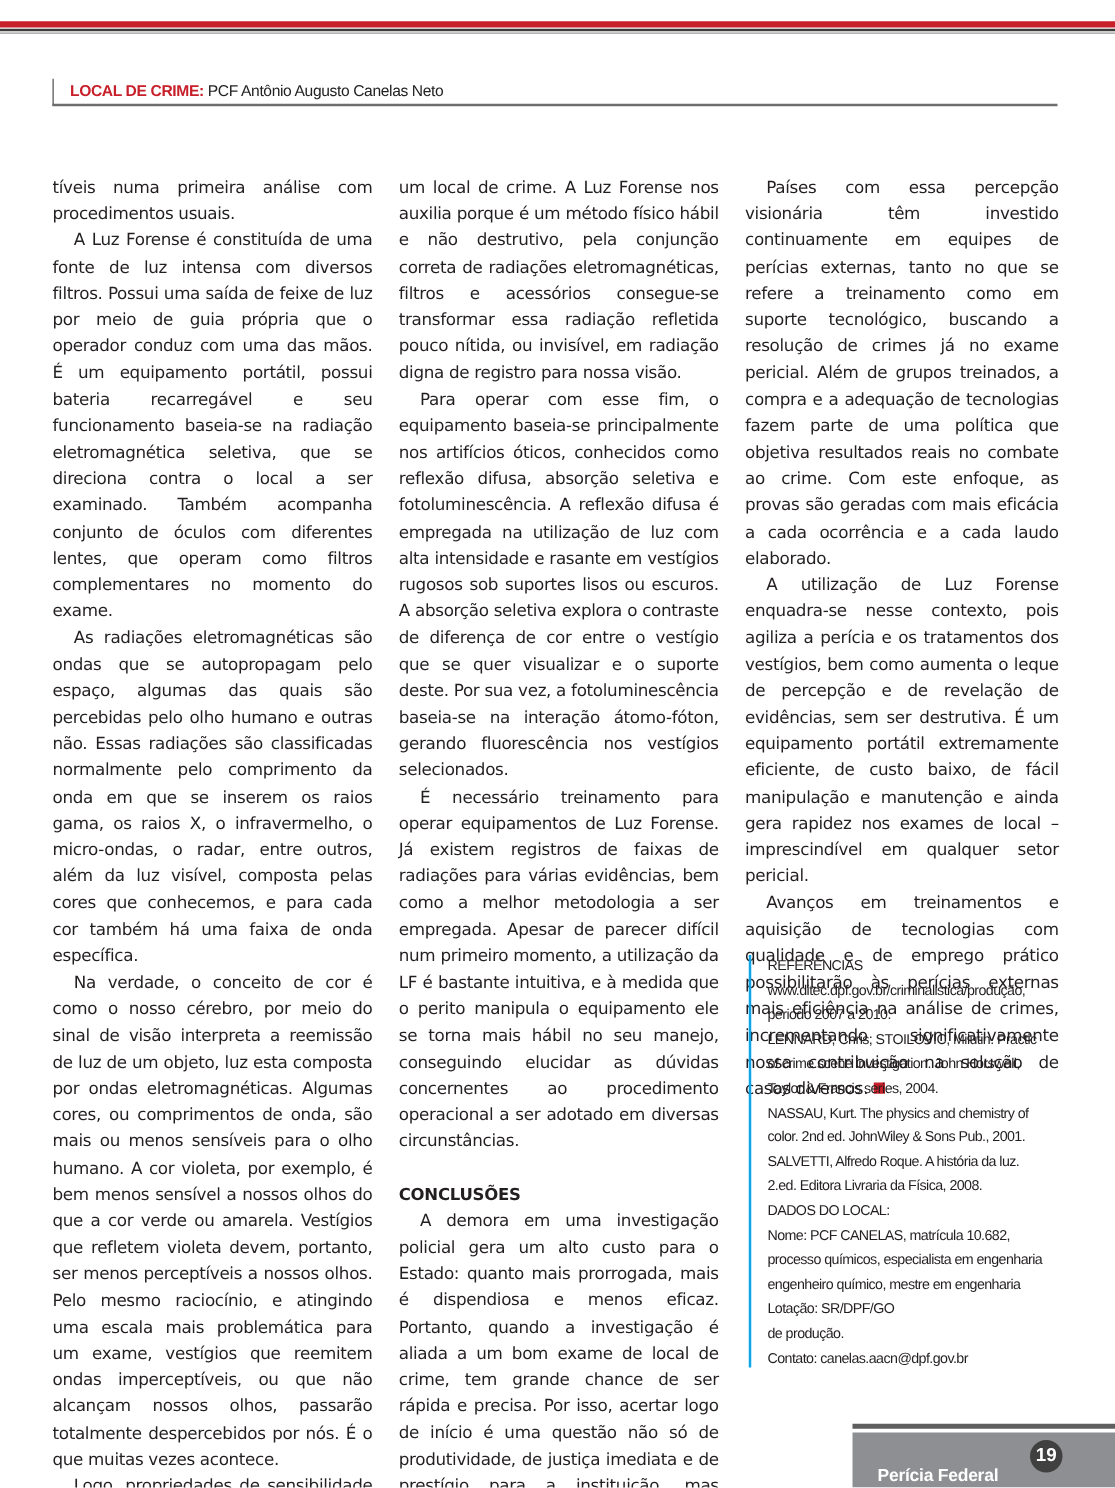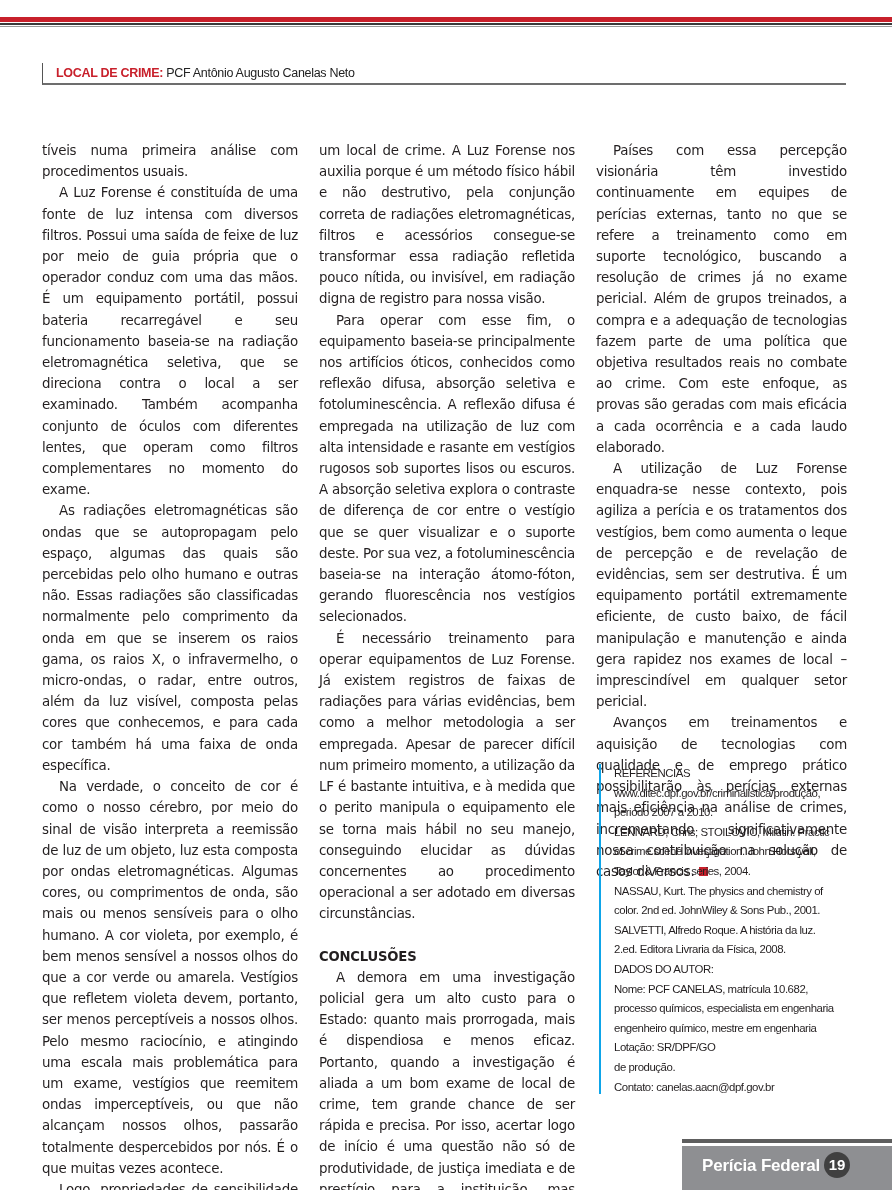--- a/index.html
+++ b/index.html
@@ -42,22 +42,22 @@
     font-family: "Liberation Sans", sans-serif; font-size: 11.4px; line-height: 19.6px;
     color: #231f20; letter-spacing: -0.45px;
   }
   .references .line { white-space: nowrap; }
 
   .footer-rule { position: absolute; left: 682px; top: 1139px; width: 210px; height: 4px; background: #5e5e5e; }
   .footer-bar {
     position: absolute; left: 682px; top: 1146px; width: 210px; height: 44px; background: #8e8f92;
   }
   .footer-title {
-    position: absolute; left: 20px; top: 10px; color: #ffffff; font-family: "Liberation Sans", sans-serif;
-    font-weight: bold; font-size: 17px; letter-spacing: -0.2px; text-align: right;
+    position: absolute; left: 20px; top: 26px; color: #ffffff; font-family: "Liberation Sans", sans-serif;
+    font-weight: bold; font-size: 14px; letter-spacing: -0.2px; text-align: right;
   }
   .page-badge {
     position: absolute; left: 142px; top: 6px; width: 26px; height: 26px; border-radius: 50%;
     background: #404040; color: #fff; font-family: "Liberation Sans", sans-serif; font-weight: bold;
     font-size: 15px; line-height: 26px; text-align: center;
   }
 </style>
 </head>
 <body>
 
@@ -97,21 +97,21 @@
     <div class="line">REFERÊNCIAS</div>
     <div class="line">www.ditec.dpf.gov.br/criminalistica/produção,</div>
     <div class="line">periodo 2007 a 2010.</div>
     <div class="line">LENNARD, Chris; STOILOVIC, Milutin. Practic</div>
     <div class="line">of crime scene investigation. John Horswell,</div>
     <div class="line">Taylor &amp; Francis series, 2004.</div>
     <div class="line">NASSAU, Kurt. The physics and chemistry of</div>
     <div class="line">color. 2nd ed. JohnWiley &amp; Sons Pub., 2001.</div>
     <div class="line">SALVETTI, Alfredo Roque. A história da luz.</div>
     <div class="line">2.ed. Editora Livraria da Física, 2008.</div>
-    <div class="line">DADOS DO AUTOR:</div>
+    <div class="line">DADOS DO LOCAL:</div>
     <div class="line">Nome: PCF CANELAS, matrícula 10.682,</div>
     <div class="line">processo químicos, especialista em engenharia</div>
     <div class="line">engenheiro químico, mestre em engenharia</div>
     <div class="line">Lotação: SR/DPF/GO</div>
     <div class="line">de produção.</div>
     <div class="line">Contato: canelas.aacn@dpf.gov.br</div>
   </div>
 
 <div class="footer-rule"></div>
 <div class="footer-bar">

